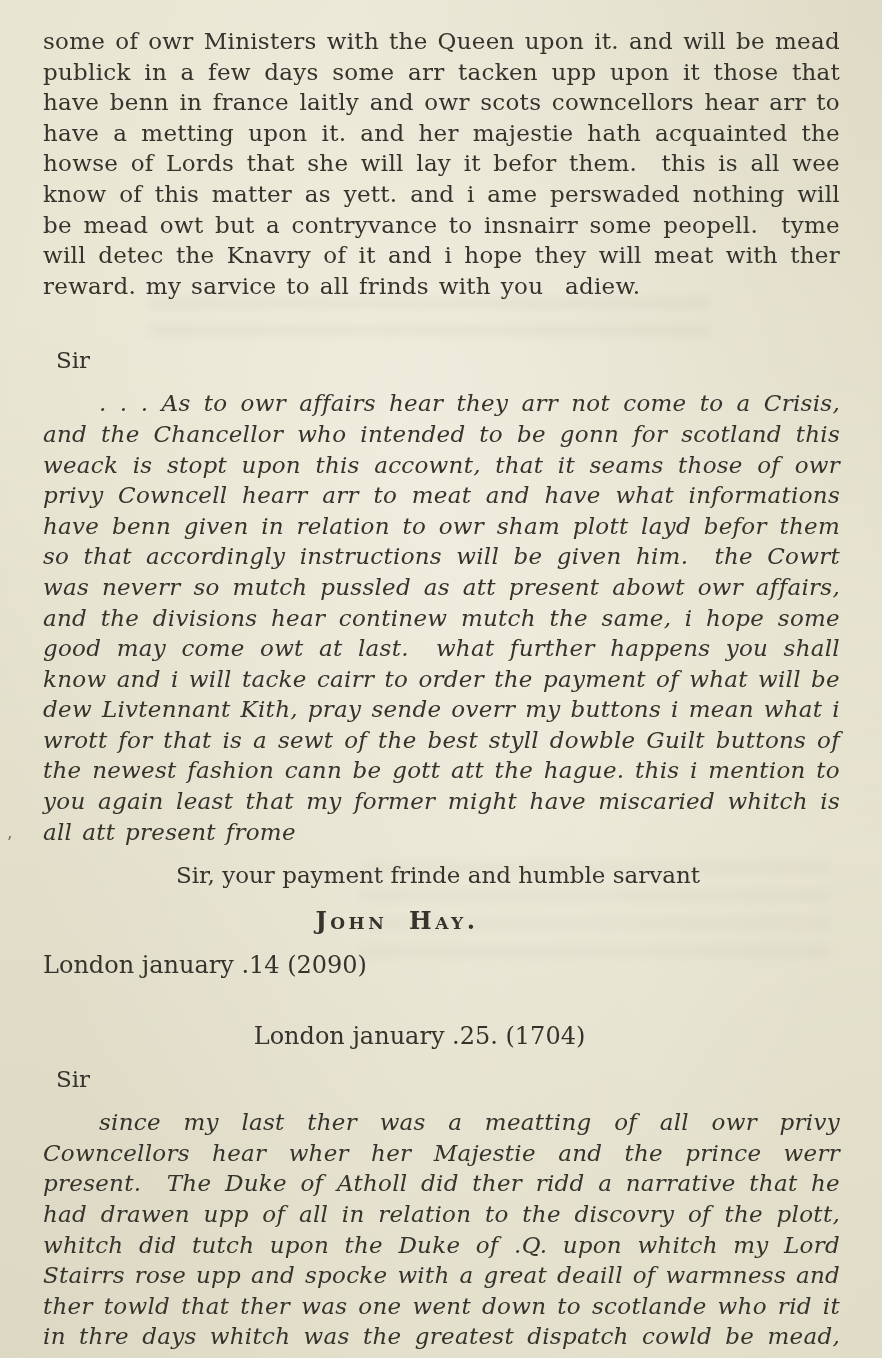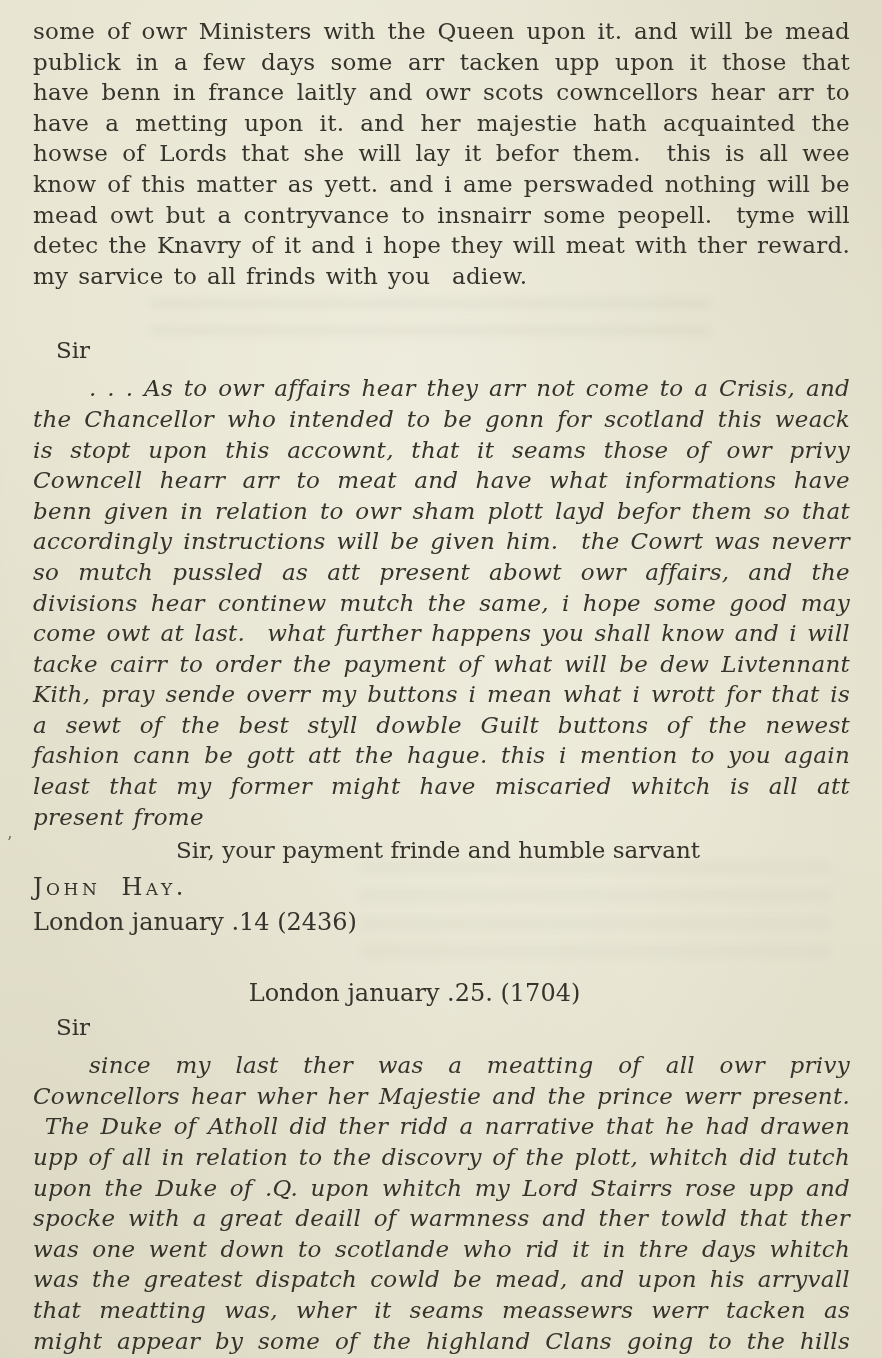--- a/index.html
+++ b/index.html
@@ -19,21 +19,21 @@
     box-sizing: border-box;
     padding: 13px 29px 0 30px;
     color: #35332b;
     background:
       radial-gradient(ellipse at 50% 35%, rgba(255,255,248,0.30), rgba(255,255,248,0) 75%),
       radial-gradient(ellipse at 0% 100%, rgba(110,100,60,0.10), rgba(110,100,60,0) 55%),
       radial-gradient(ellipse at 100% 0%, rgba(110,100,60,0.08), rgba(110,100,60,0) 45%),
       radial-gradient(ellipse at 100% 100%, rgba(110,100,60,0.07), rgba(110,100,60,0) 40%),
       #e8e5d2;
   }
-  p { margin: 3px; }
+  p { margin: 13px; }
   .body-text {
     font-size: 23px;
     line-height: 30.6px;
     text-align: justify;
     letter-spacing: 0.012em;
     word-spacing: 0.10em;
   }
   .first-indent { text-indent: 56px; }
   .salutation {
     font-size: 23px;
@@ -44,25 +44,26 @@
   .body-after-salutation { margin-top: 8px; font-style: italic; }
   .closing-line {
     font-size: 23px;
     line-height: 31px;
     margin-left: 146px;
   }
   .signature {
     font-size: 24px;
     line-height: 33px;
     margin-top: 5px;
-    text-align: left;
+    text-align: center;
     margin-right: 102px;
     font-variant: small-caps;
     letter-spacing: 3.5px;
     word-spacing: 10px;
+    font-weight: bold;
   }
   .dateline-left {
     font-size: 24px;
     line-height: 31px;
     margin-top: 2px;
   }
   .dateline-right {
     font-size: 24px;
     line-height: 31px;
     margin-top: 40px;
@@ -112,21 +113,21 @@
   <p class="body-text">some of owr Ministers with the Queen upon it. and will be mead publick in a few days some arr tacken upp upon it those that have benn in france laitly and owr scots cowncellors hear arr to have a metting upon it. and her majestie hath acquainted the howse of Lords that she will lay it befor them.  this is all wee know of this matter as yett. and i ame perswaded nothing will be mead owt but a contryvance to insnairr some peopell.  tyme will detec the Knavry of it and i hope they will meat with ther reward. my sarvice to all frinds with you  adiew.</p>
 
   <p class="salutation salutation-2">Sir</p>
 
   <p class="body-text first-indent body-after-salutation">. . . As to owr affairs hear they arr not come to a Crisis, and the Chancellor who intended to be gonn for scotland this weack is stopt upon this accownt, that it seams those of owr privy Cowncell hearr arr to meat and have what informations have benn given in relation to owr sham plott layd befor them so that accordingly instructions will be given him.  the Cowrt was neverr so mutch pussled as att present abowt owr affairs, and the divisions hear continew mutch the same, i hope some good may come owt at last.  what further happens you shall know and i will tacke cairr to order the payment of what will be dew Livtennant Kith, pray sende overr my buttons i mean what i wrott for that is a sewt of the best styll dowble Guilt buttons of the newest fashion cann be gott att the hague. this i mention to you again least that my former might have miscaried whitch is all att present frome</p>
 
   <p class="closing-line">Sir, your payment frinde and humble sarvant</p>
 
   <p class="signature">John Hay.</p>
 
-  <p class="dateline-left">London january .14 (2436)</p>
+  <p class="dateline-left">London january .14 (2090)</p>
 
   <p class="dateline-right">London january .25. (1704)</p>
 
   <p class="salutation salutation-3">Sir</p>
 
   <p class="body-text first-indent body-after-salutation">since my last ther was a meatting of all owr privy Cowncellors hear wher her Majestie and the prince werr present.  The Duke of Atholl did ther ridd a narrative that he had drawen upp of all in relation to the discovry of the plott, whitch did tutch upon the Duke of .Q. upon whitch my Lord Stairrs rose upp and spocke with a great deaill of warmness and ther towld that ther was one went down to scotlande who rid it in thre days whitch was the greatest dispatch cowld be mead, and upon his arryvall that meatting was, wher it seams meassewrs werr tacken as might appear by some of the highland Clans going to the hills with</p>
 
 </div>
 
 </body></html>

